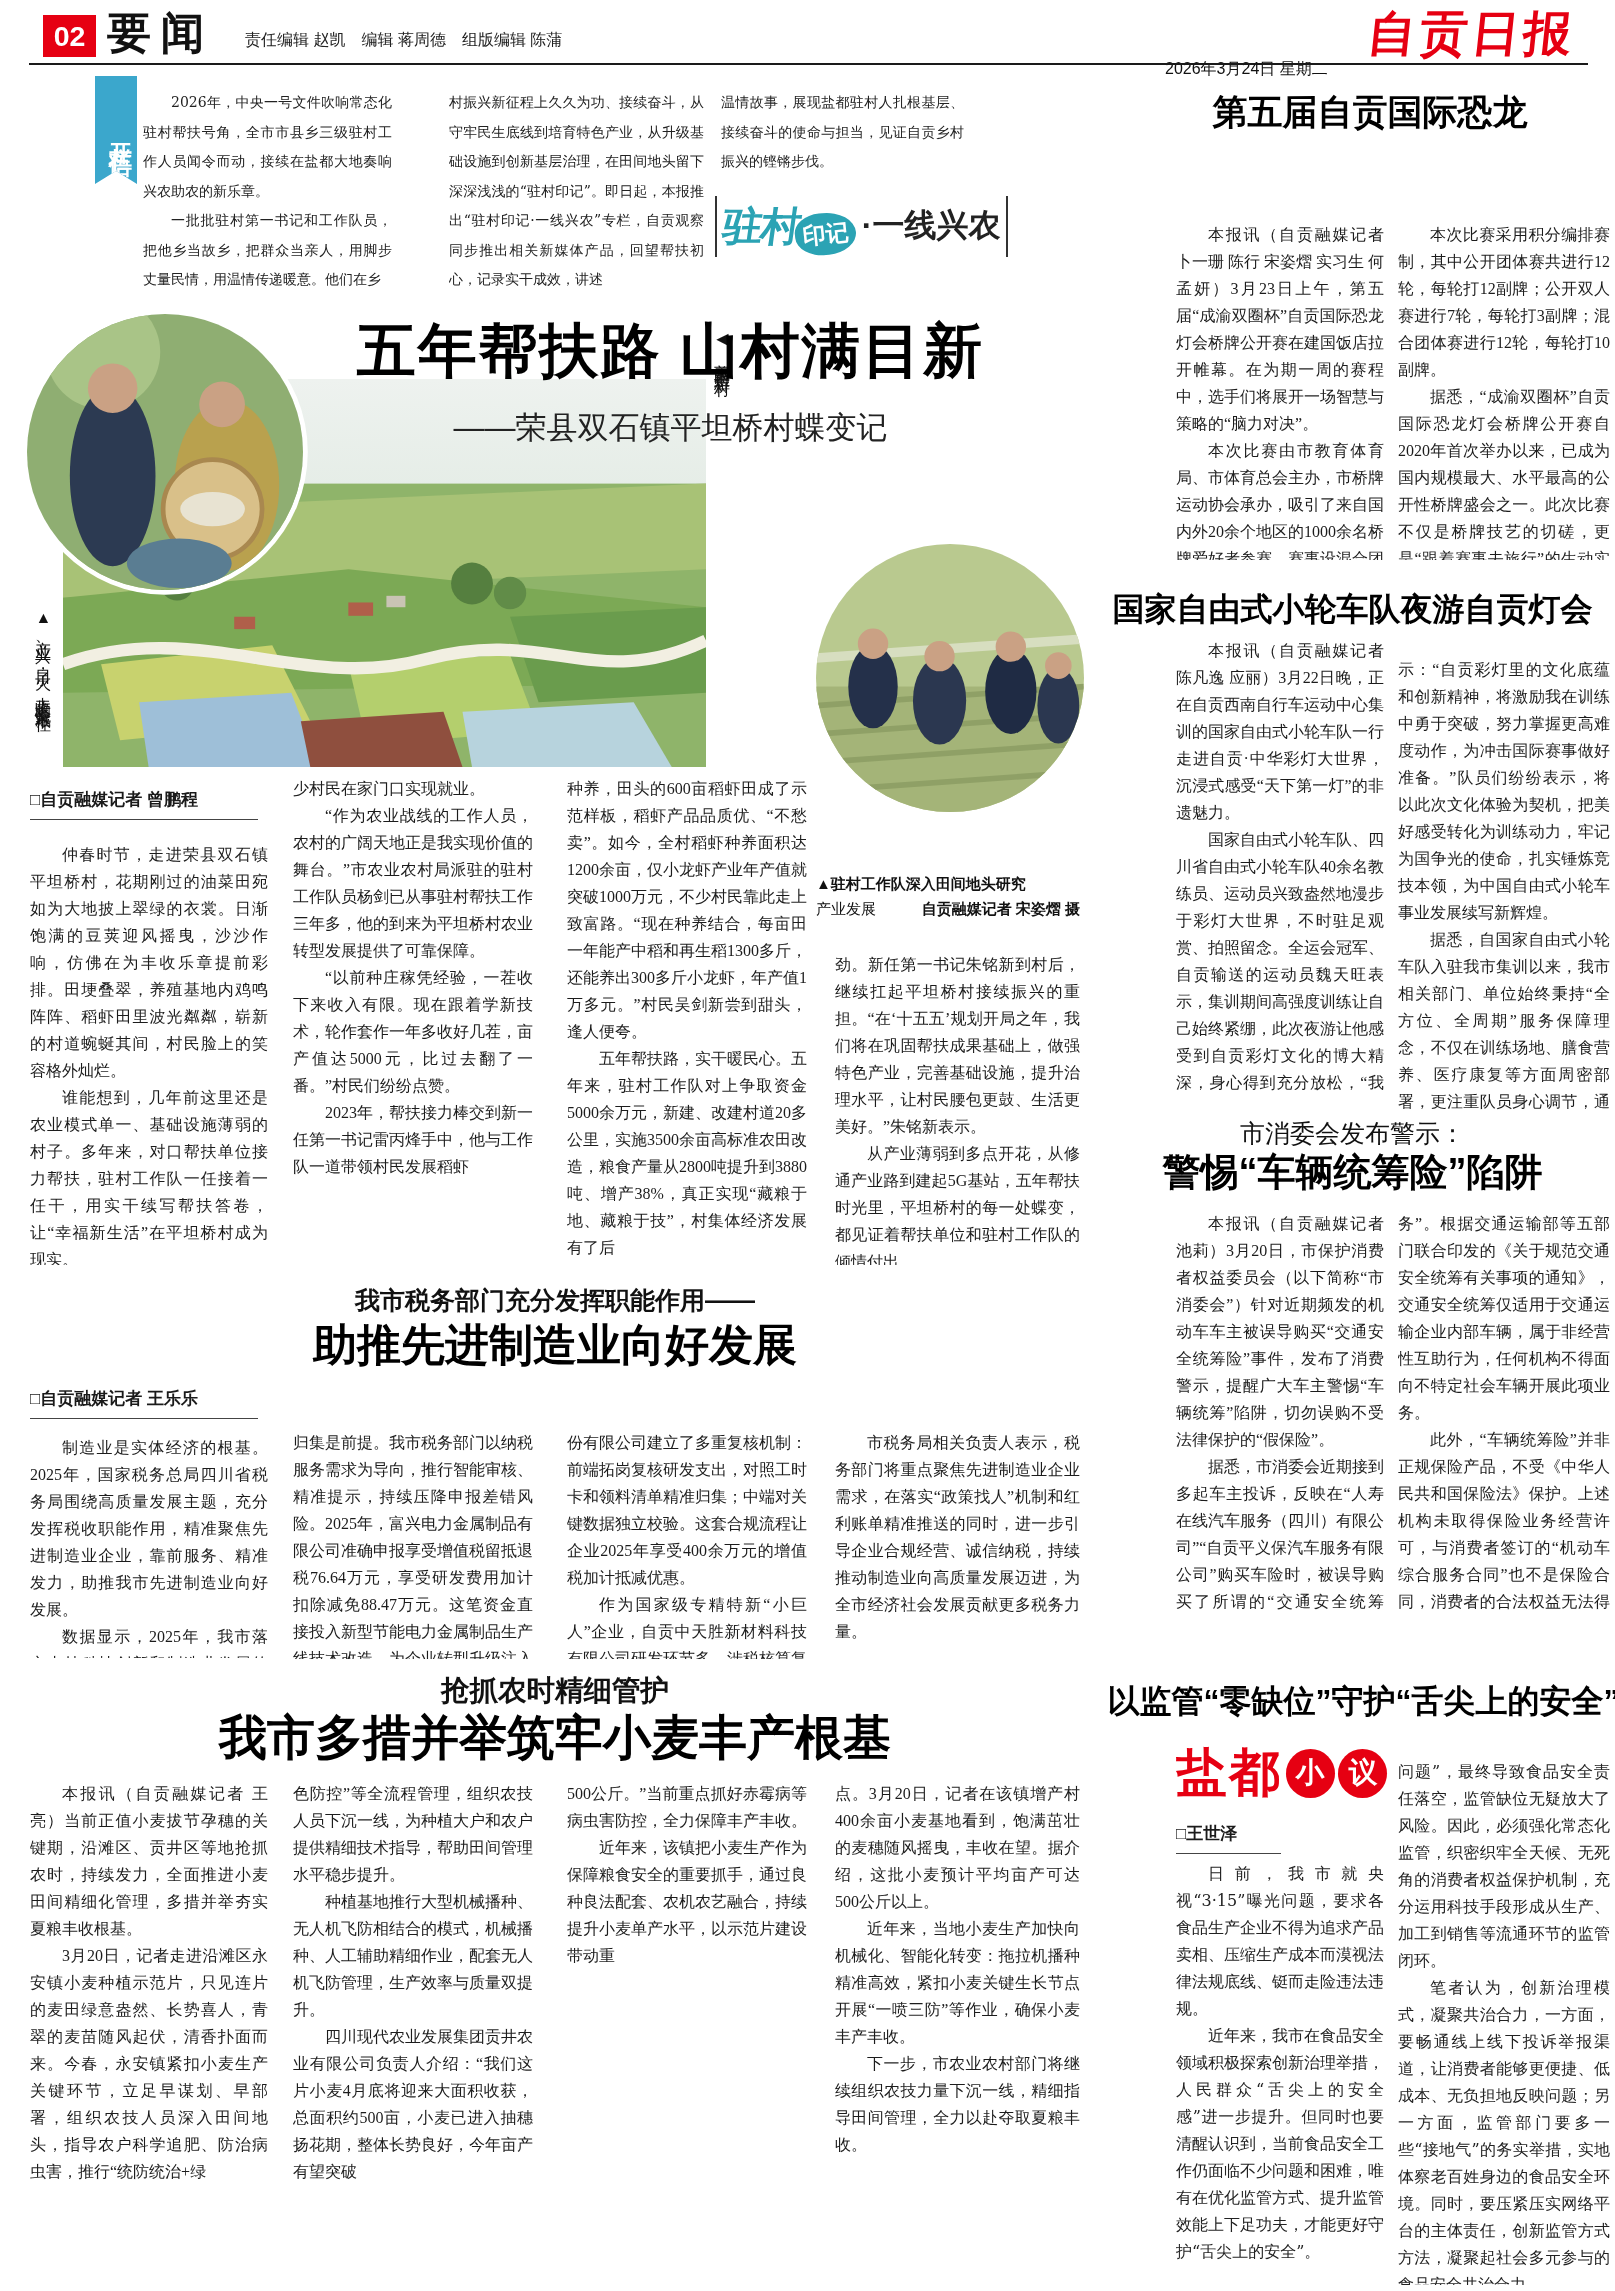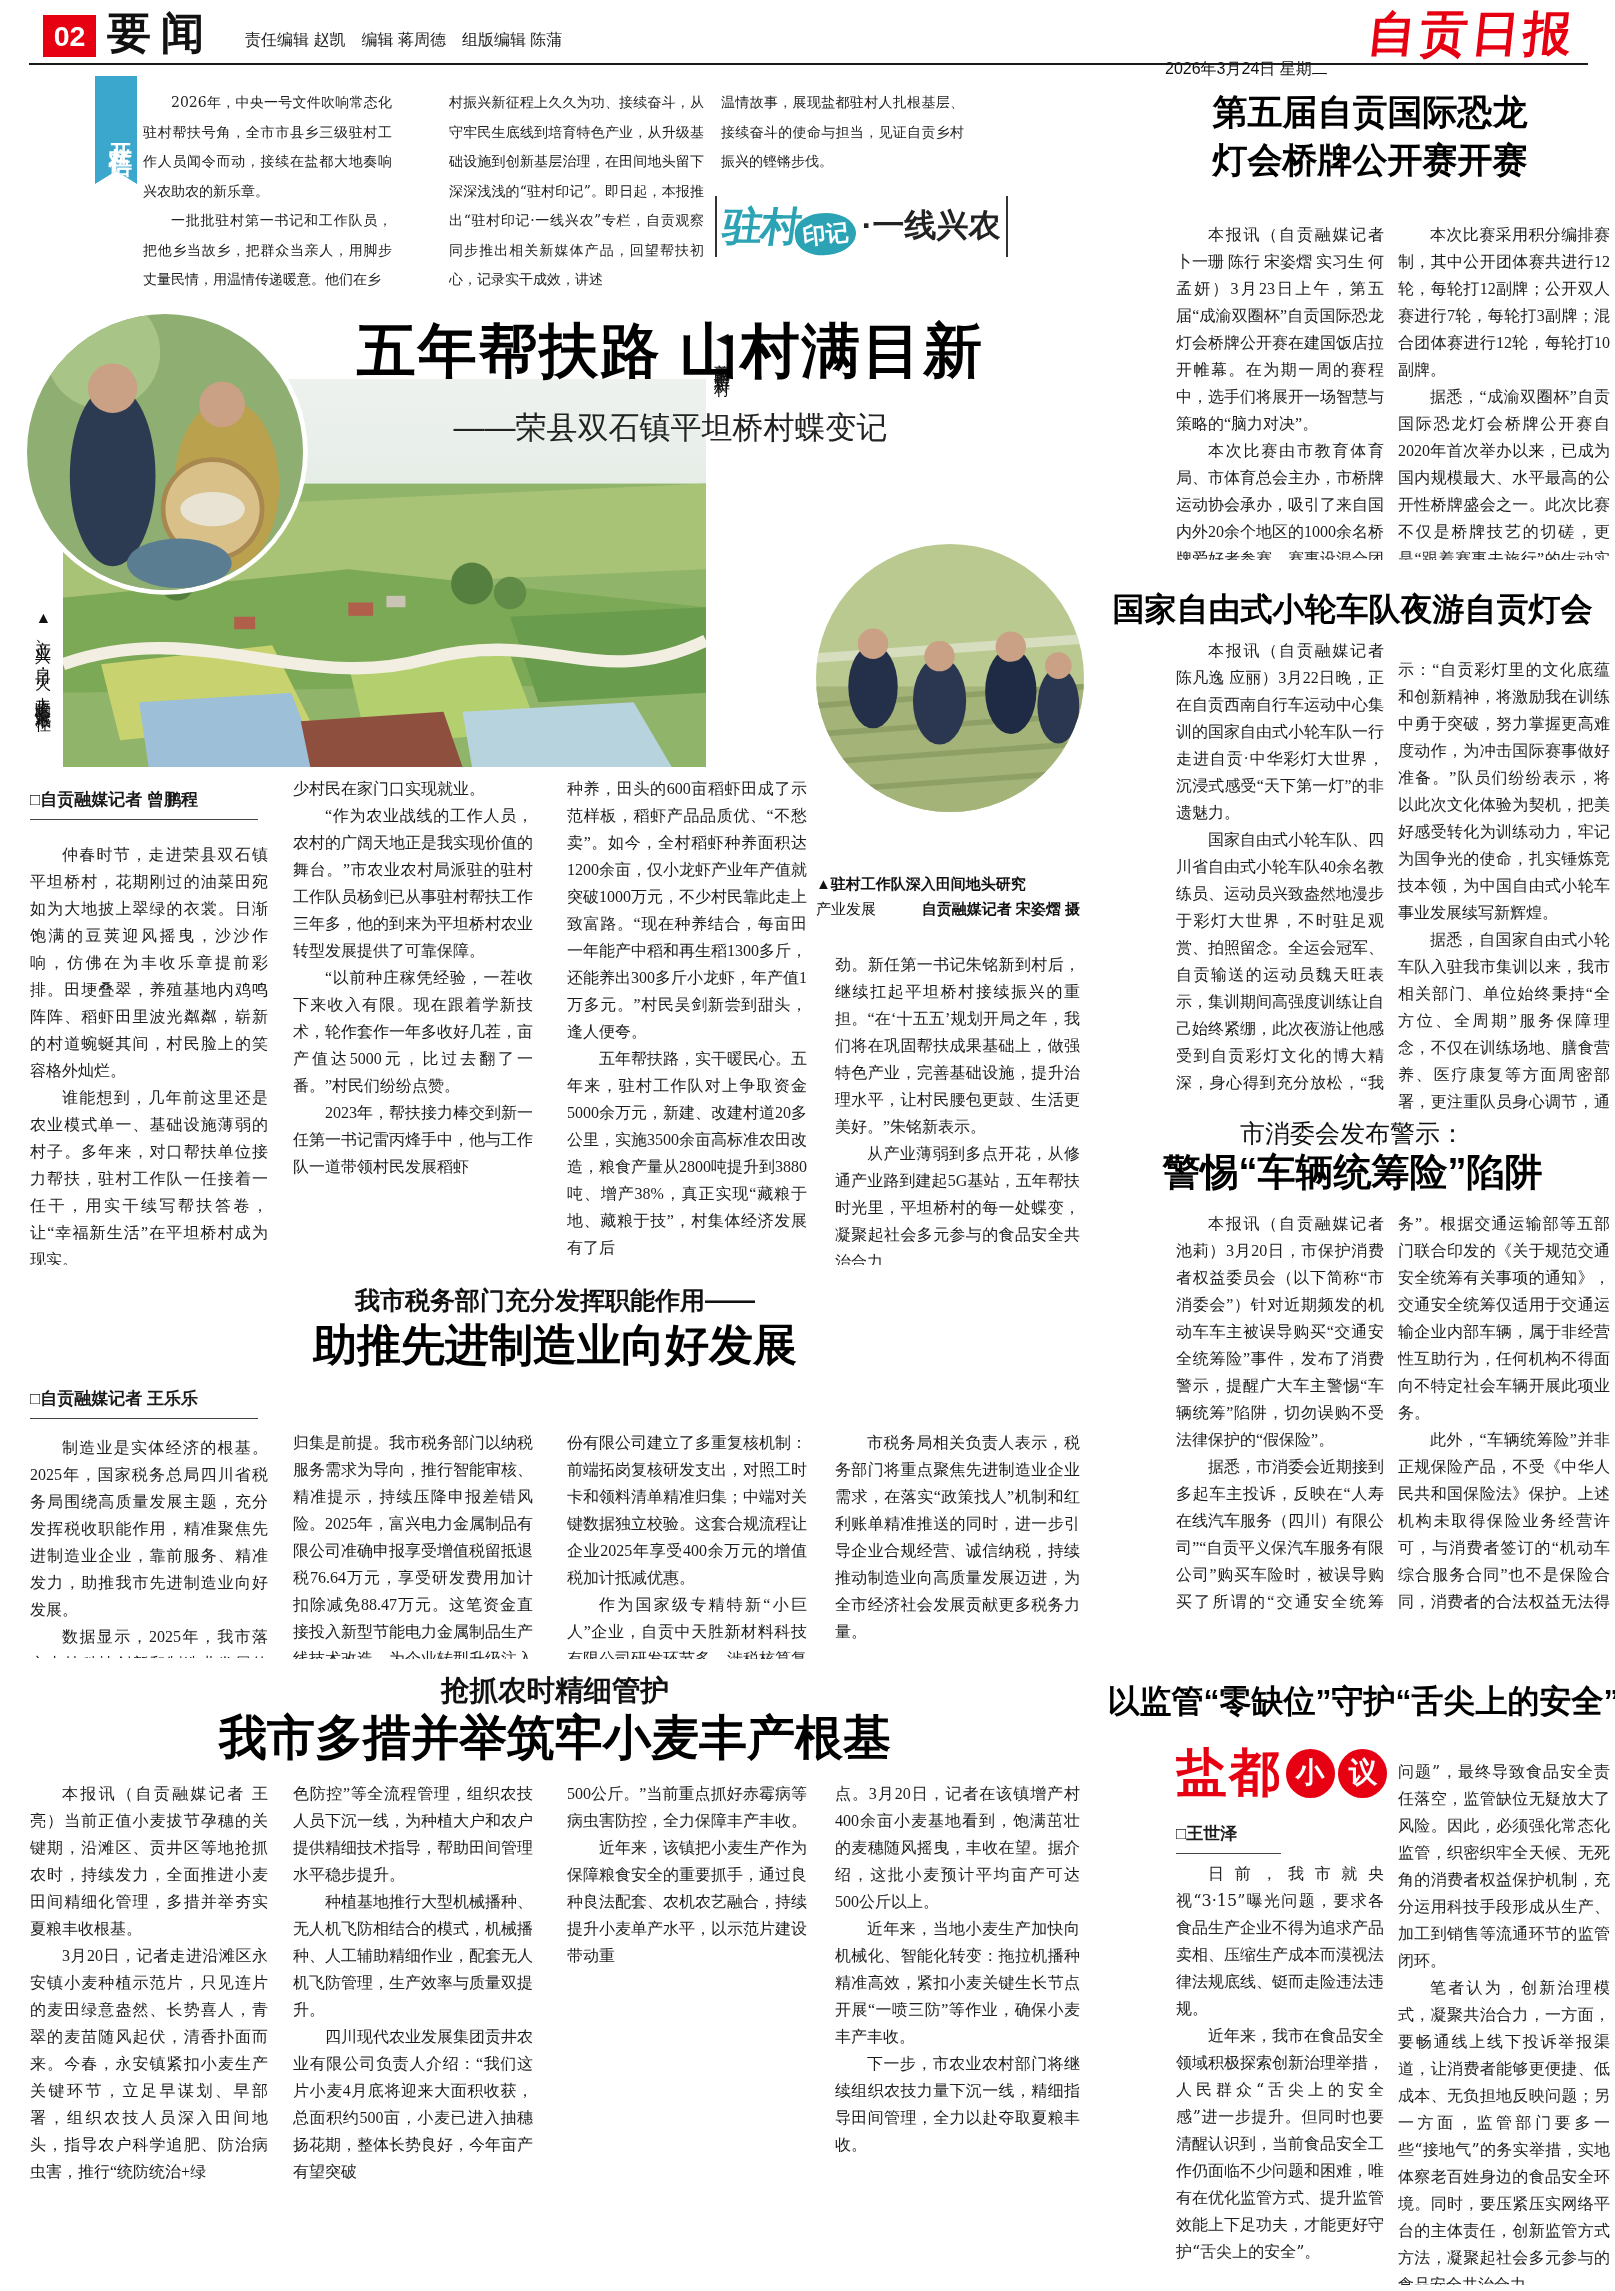--- a/index.html
+++ b/index.html
@@ -176,21 +176,21 @@
     <p>“作为农业战线的工作人员，农村的广阔天地正是我实现价值的舞台。”市农业农村局派驻的驻村工作队员杨剑已从事驻村帮扶工作三年多，他的到来为平坦桥村农业转型发展提供了可靠保障。</p>
     <p>“以前种庄稼凭经验，一茬收下来收入有限。现在跟着学新技术，轮作套作一年多收好几茬，亩产值达5000元，比过去翻了一番。”村民们纷纷点赞。</p>
     <p>2023年，帮扶接力棒交到新一任第一书记雷丙烽手中，他与工作队一道带领村民发展稻虾</p>
   </div>
 <div class="col" style="left:567px;top:775px;width:240px;height:490px;" data-cont="true">
     <p>种养，田头的600亩稻虾田成了示范样板，稻虾产品品质优、“不愁卖”。如今，全村稻虾种养面积达1200余亩，仅小龙虾产业年产值就突破1000万元，不少村民靠此走上致富路。“现在种养结合，每亩田一年能产中稻和再生稻1300多斤，还能养出300多斤小龙虾，年产值1万多元。”村民吴剑新尝到甜头，逢人便夸。</p>
     <p>五年帮扶路，实干暖民心。五年来，驻村工作队对上争取资金5000余万元，新建、改建村道20多公里，实施3500余亩高标准农田改造，粮食产量从2800吨提升到3880吨、增产38%，真正实现“藏粮于地、藏粮于技”，村集体经济发展有了后</p>
   </div>
 <div class="col" style="left:835px;top:951px;width:245px;height:314px;" data-cont="true">
     <p>劲。新任第一书记朱铭新到村后，继续扛起平坦桥村接续振兴的重担。“在‘十五五’规划开局之年，我们将在巩固帮扶成果基础上，做强特色产业，完善基础设施，提升治理水平，让村民腰包更鼓、生活更美好。”朱铭新表示。</p>
-    <p>从产业薄弱到多点开花，从修通产业路到建起5G基站，五年帮扶时光里，平坦桥村的每一处蝶变，凝聚起社会多元参与的食品安全共治合力。</p>
+    <p>从产业薄弱到多点开花，从修通产业路到建起5G基站，五年帮扶时光里，平坦桥村的每一处蝶变，都见证着帮扶单位和驻村工作队的倾情付出。</p>
   </div>
 
 <div class="kicker" style="left:30px;top:1284px;width:1050px;font-size:25px;">我市税务部门充分发挥职能作用——</div>
 <div class="hl" style="left:30px;top:1316px;width:1050px;font-size:44px;">助推先进制造业向好发展</div>
 <div class="byline" style="left:30px;top:1387px;width:228px;">□自贡融媒记者 王乐乐</div>
 <div class="col" style="left:30px;top:1434px;width:238px;height:224px;">
     <p>制造业是实体经济的根基。2025年，国家税务总局四川省税务局围绕高质量发展主题，充分发挥税收职能作用，精准聚焦先进制造业企业，靠前服务、精准发力，助推我市先进制造业向好发展。</p>
     <p>数据显示，2025年，我市落实支持科技创新和制造业发展的主要政策减免退税及缓税超过12.65亿元，其中支持高新技术企业发展的减免税费达3.44亿元。</p>
   </div>
 <div class="col" style="left:293px;top:1429px;width:240px;height:230px;" data-cont="true">
@@ -220,21 +220,20 @@
     <p>近年来，该镇把小麦生产作为保障粮食安全的重要抓手，通过良种良法配套、农机农艺融合，持续提升小麦单产水平，以示范片建设带动重</p>
   </div>
 <div class="col" style="left:835px;top:1780px;width:245px;height:502px;" data-cont="true">
     <p>点。3月20日，记者在该镇增产村400余亩小麦基地看到，饱满茁壮的麦穗随风摇曳，丰收在望。据介绍，这批小麦预计平均亩产可达500公斤以上。</p>
     <p>近年来，当地小麦生产加快向机械化、智能化转变：拖拉机播种精准高效，紧扣小麦关键生长节点开展“一喷三防”等作业，确保小麦丰产丰收。</p>
     <p>下一步，市农业农村部门将继续组织农技力量下沉一线，精细指导田间管理，全力以赴夺取夏粮丰收。</p>
   </div>
 
 <div class="hl" style="left:1132px;top:88px;width:476px;font-size:35px;line-height:48px;">
   <div>第五届自贡国际恐龙</div>
-  <div>灯会桥牌公开赛开赛</div>
 </div>
 <div class="col" style="left:1176px;top:221px;width:208px;height:339px;">
     <p>本报讯（自贡融媒记者 卜一珊 陈行 宋姿熠 实习生 何孟妍）3月23日上午，第五届“成渝双圈杯”自贡国际恐龙灯会桥牌公开赛在建国饭店拉开帷幕。在为期一周的赛程中，选手们将展开一场智慧与策略的“脑力对决”。</p>
     <p>本次比赛由市教育体育局、市体育总会主办，市桥牌运动协会承办，吸引了来自国内外20余个地区的1000余名桥牌爱好者参赛。赛事设混合团体赛、公开团体赛、公开双人赛。</p>
   </div>
 <div class="col" style="left:1398px;top:221px;width:212px;height:339px;">
     <p>本次比赛采用积分编排赛制，其中公开团体赛共进行12轮，每轮打12副牌；公开双人赛进行7轮，每轮打3副牌；混合团体赛进行12轮，每轮打10副牌。</p>
     <p>据悉，“成渝双圈杯”自贡国际恐龙灯会桥牌公开赛自2020年首次举办以来，已成为国内规模最大、水平最高的公开性桥牌盛会之一。此次比赛不仅是桥牌技艺的切磋，更是“跟着赛事去旅行”的生动实践。</p>
   </div>
 

